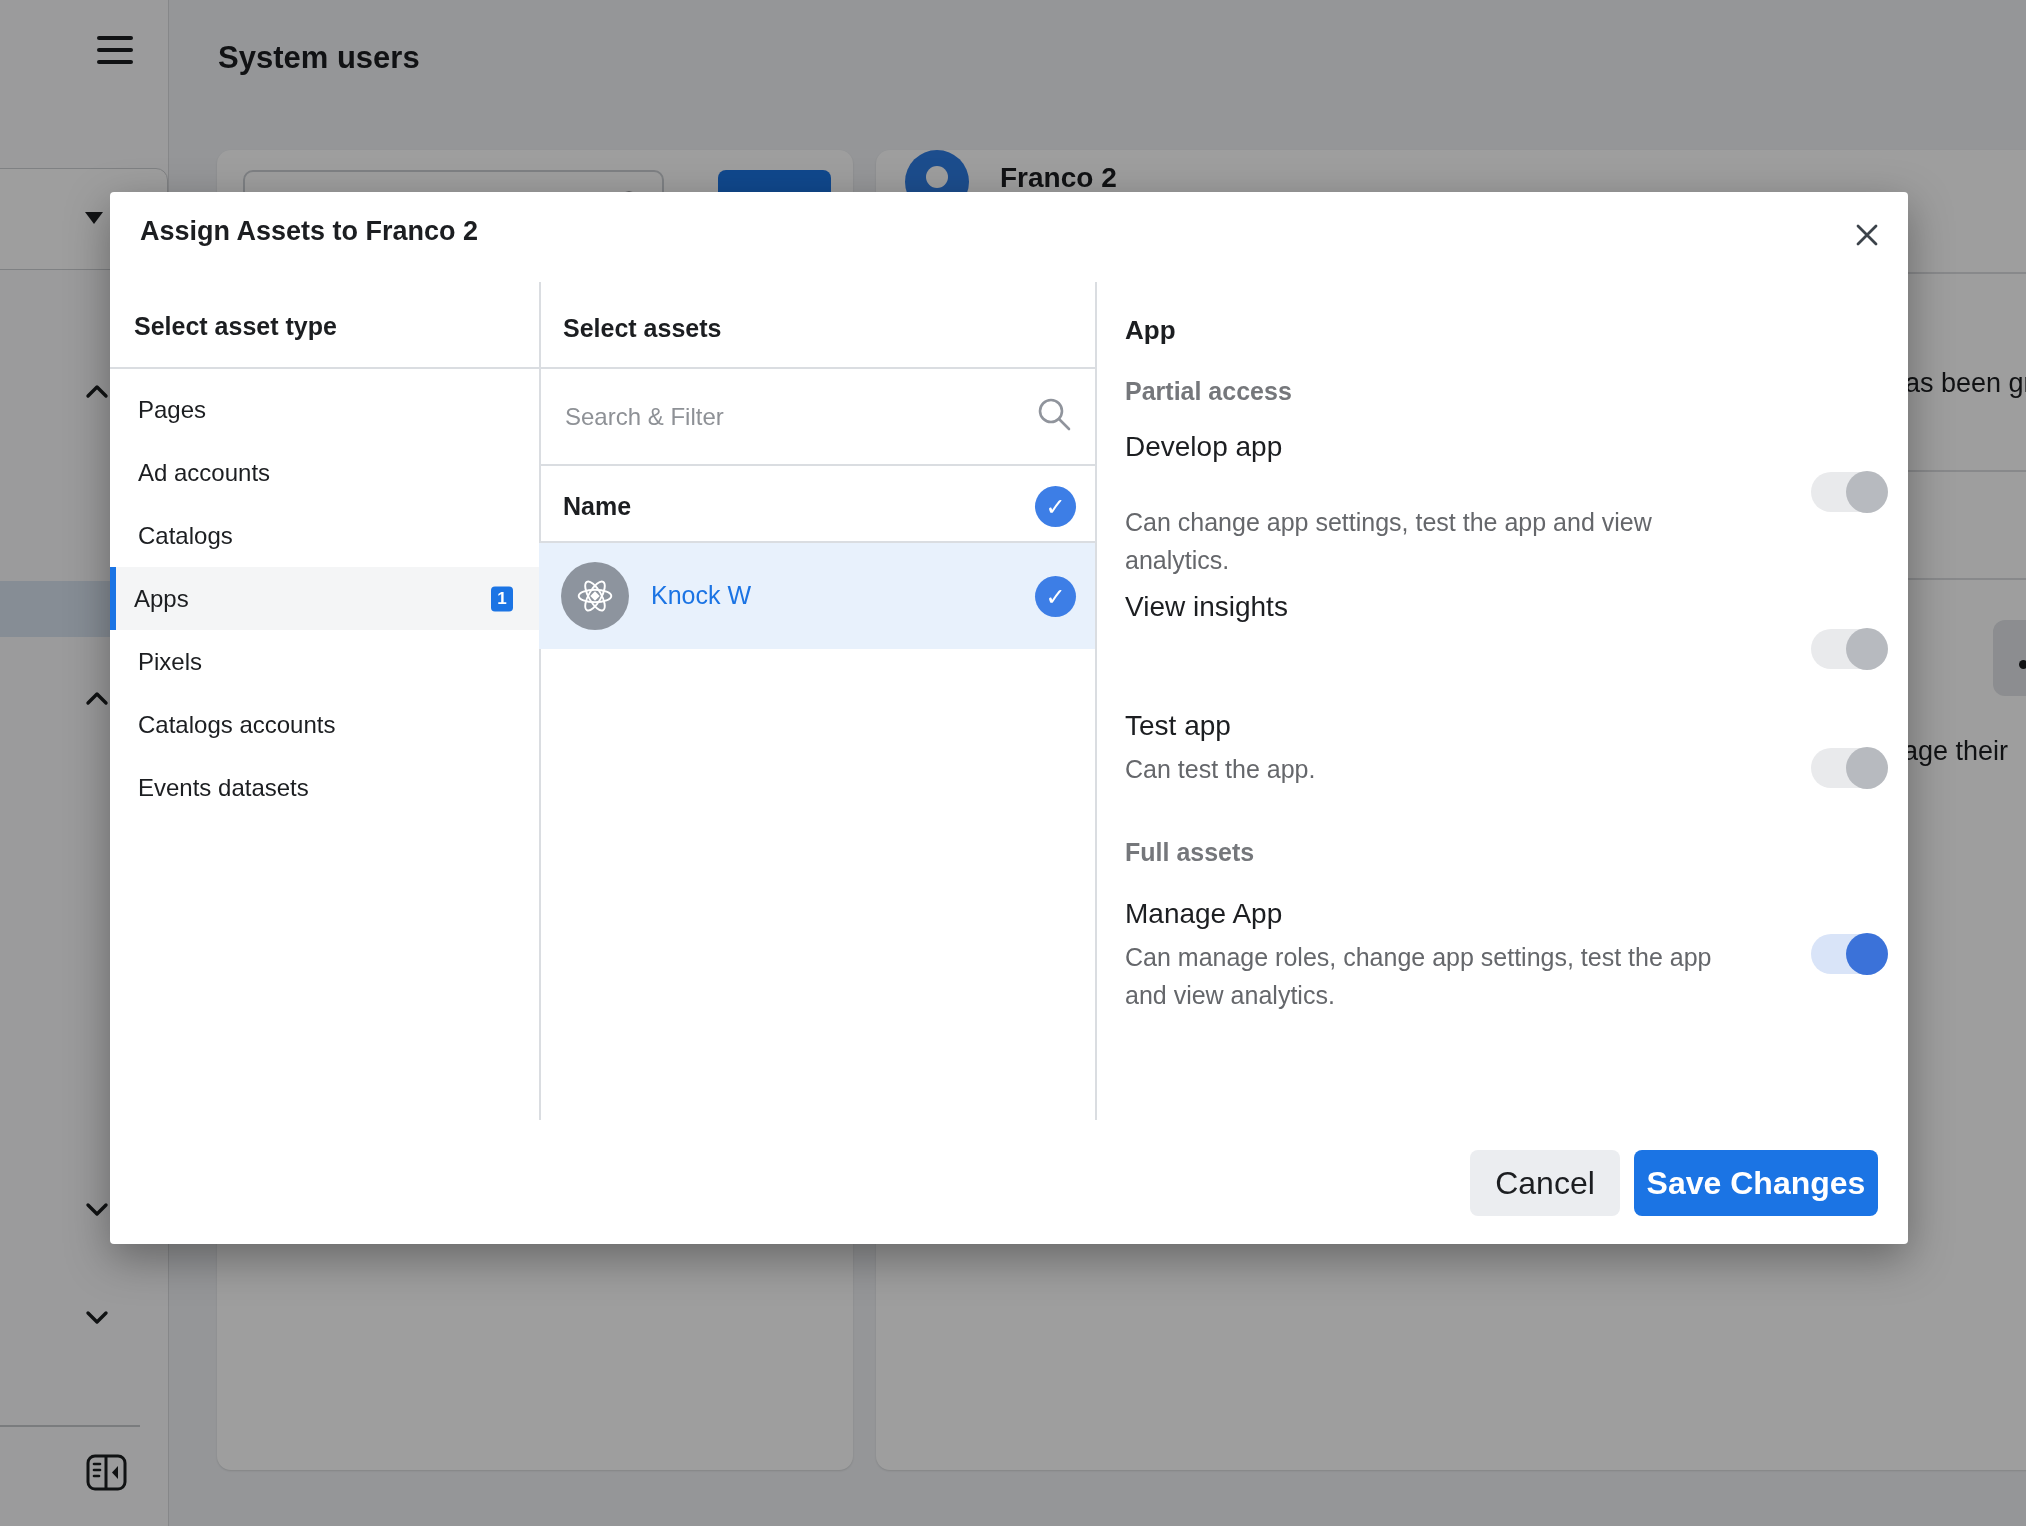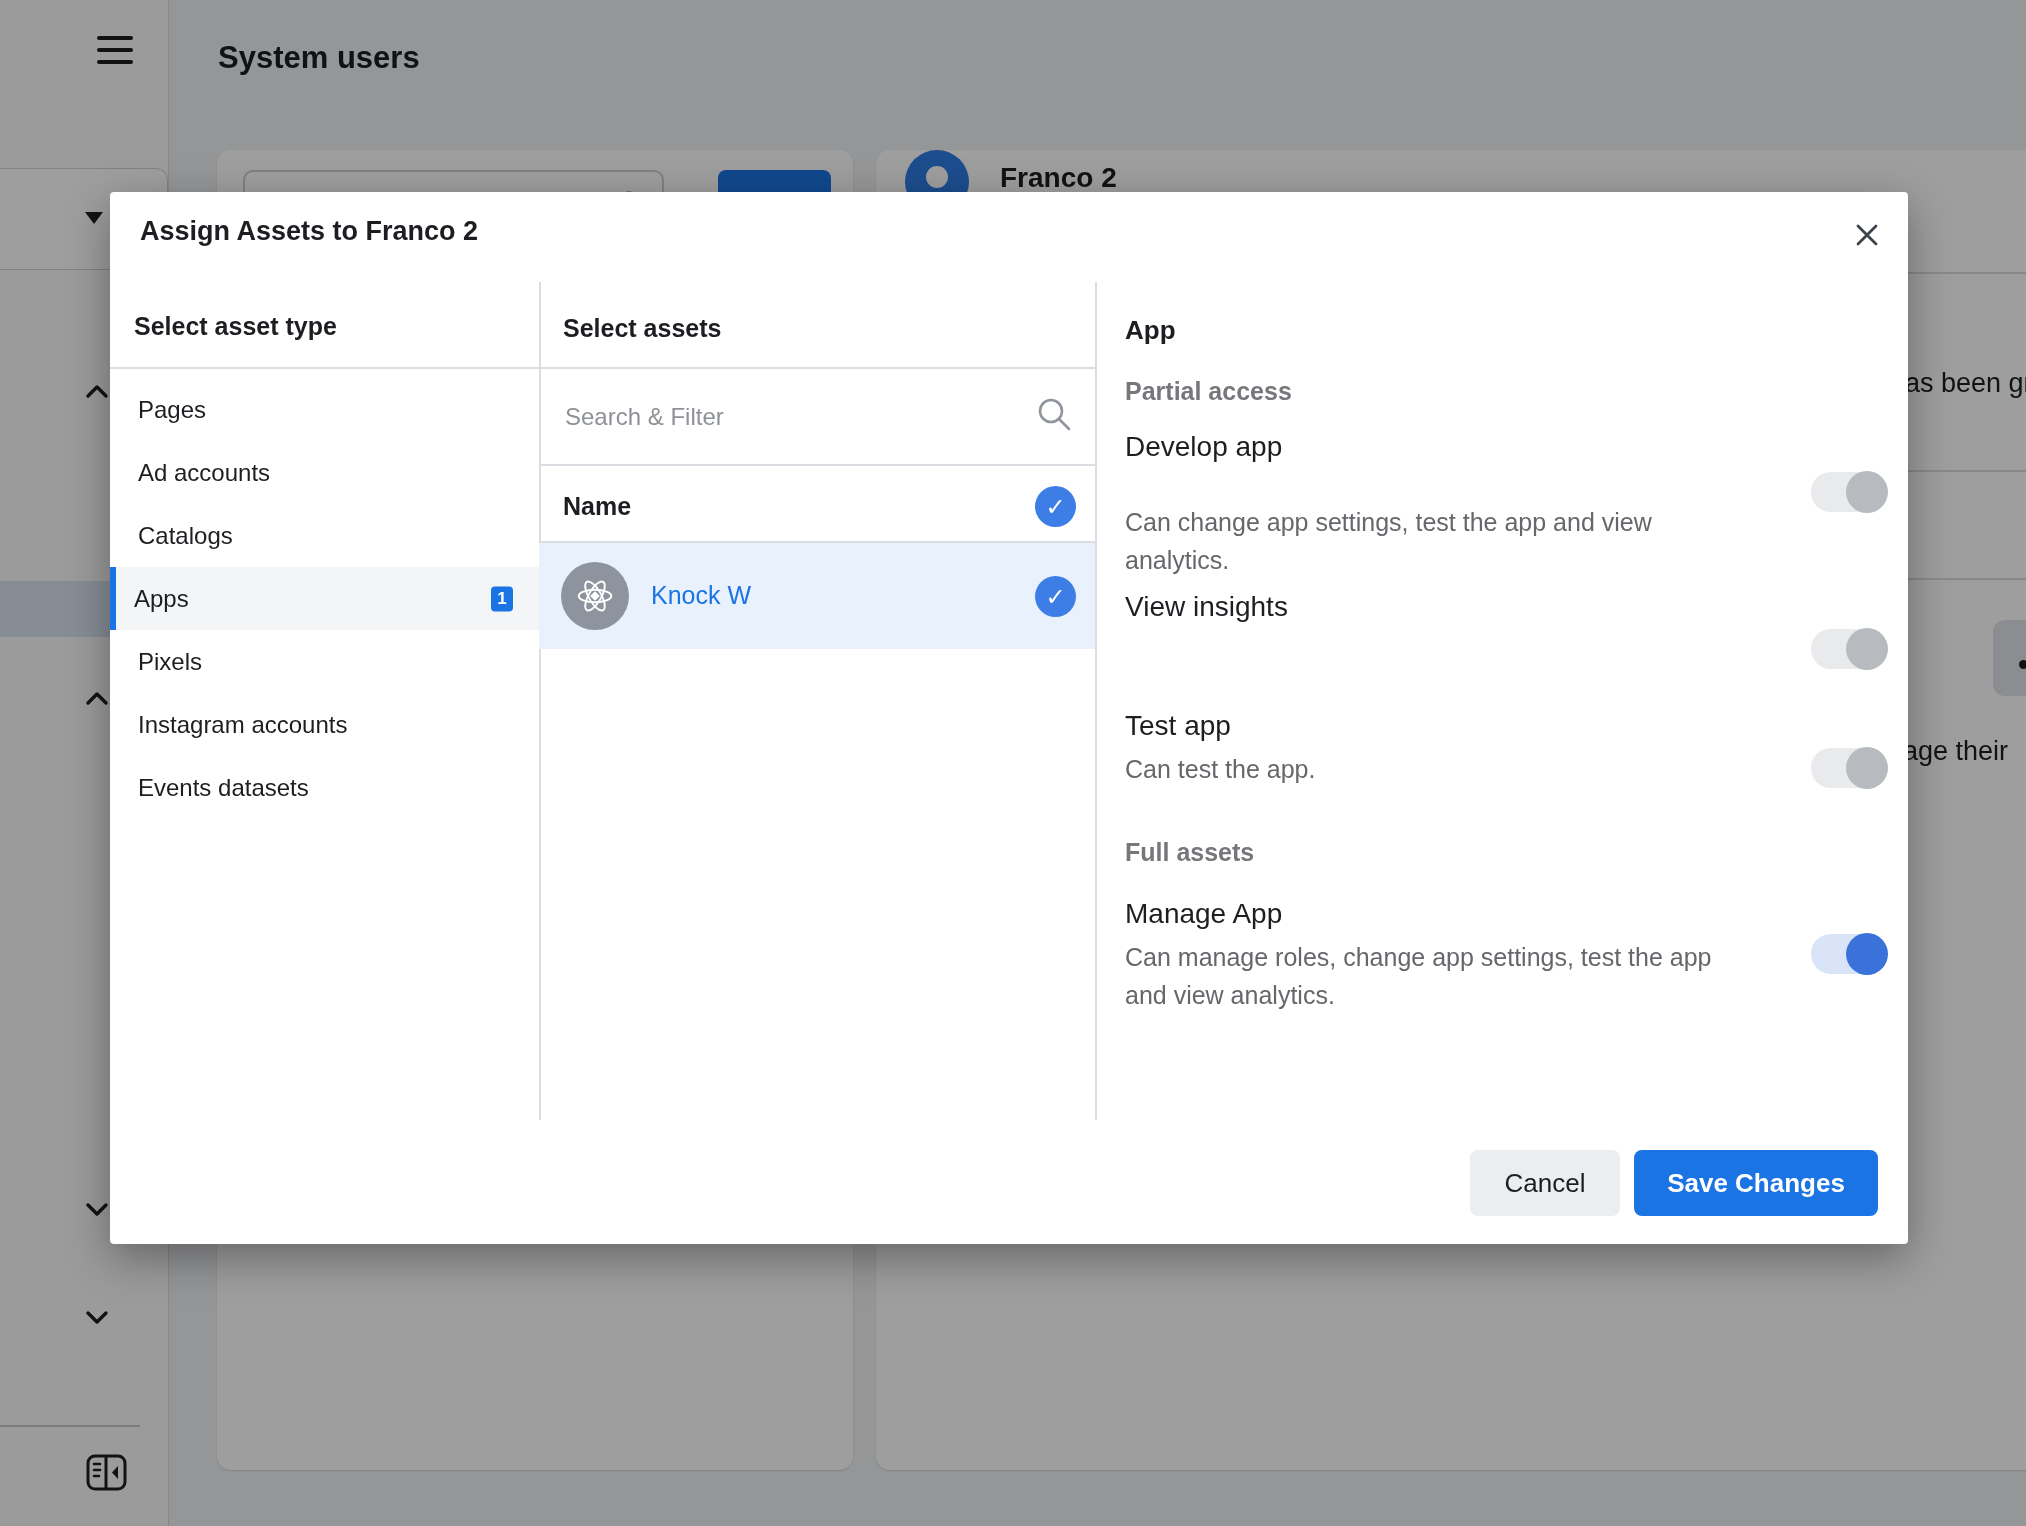--- a/index.html
+++ b/index.html
@@ -75,21 +75,21 @@
   .p-label{font-size:28px;color:#1c1e21;}
   .p-desc{font-size:25px;color:#65676b;width:620px;line-height:38px;}
   .toggle{left:1701px;width:76px;height:40px;border-radius:20px;cursor:pointer;}
   .toggle .knob{position:absolute;top:-1px;right:-1px;width:42px;height:42px;border-radius:50%;}
   .toggle.off{background:#e9eaec;}
   .toggle.off .knob{background:#b7babf;}
   .toggle.on{background:#d9e4f8;}
   .toggle.on .knob{background:#3b72d9;}
 
   
-  .btn{display:flex;align-items:center;justify-content:center;border-radius:8px;font-size:26px;cursor:pointer;box-sizing:border-box;}
+  .btn{display:flex;align-items:center;justify-content:center;border-radius:8px;font-size:32px;cursor:pointer;box-sizing:border-box;}
   .btn-cancel{left:1360px;top:958px;width:150px;height:66px;background:#ebedf0;color:#1c1e21;}
   .btn-save{left:1524px;top:958px;width:244px;height:66px;background:#1b74e4;color:#fff;font-weight:bold;}
 </style>
 </head>
 <body>
 
 <div id="canvas">
 
   <div class="abs bg-sidebar"></div>
 
@@ -185,21 +185,21 @@
         <span>Catalogs</span>
       </div>
       <div class="type-item selected">
         <span>Apps</span>
         <span class="type-badge">1</span>
       </div>
       <div class="type-item">
         <span>Pixels</span>
       </div>
       <div class="type-item">
-        <span>Instagram accounts</span>
+        <span>Catalogs accounts</span>
       </div>
       <div class="type-item">
         <span>Events datasets</span>
       </div>
     </div>
 
     <div class="abs col-header" style="left:453px;top:122px;">Select assets</div>
 
     <div class="abs search-wrap">
       <input class="search-input" type="text" placeholder="Search &amp; Filter" style="">

